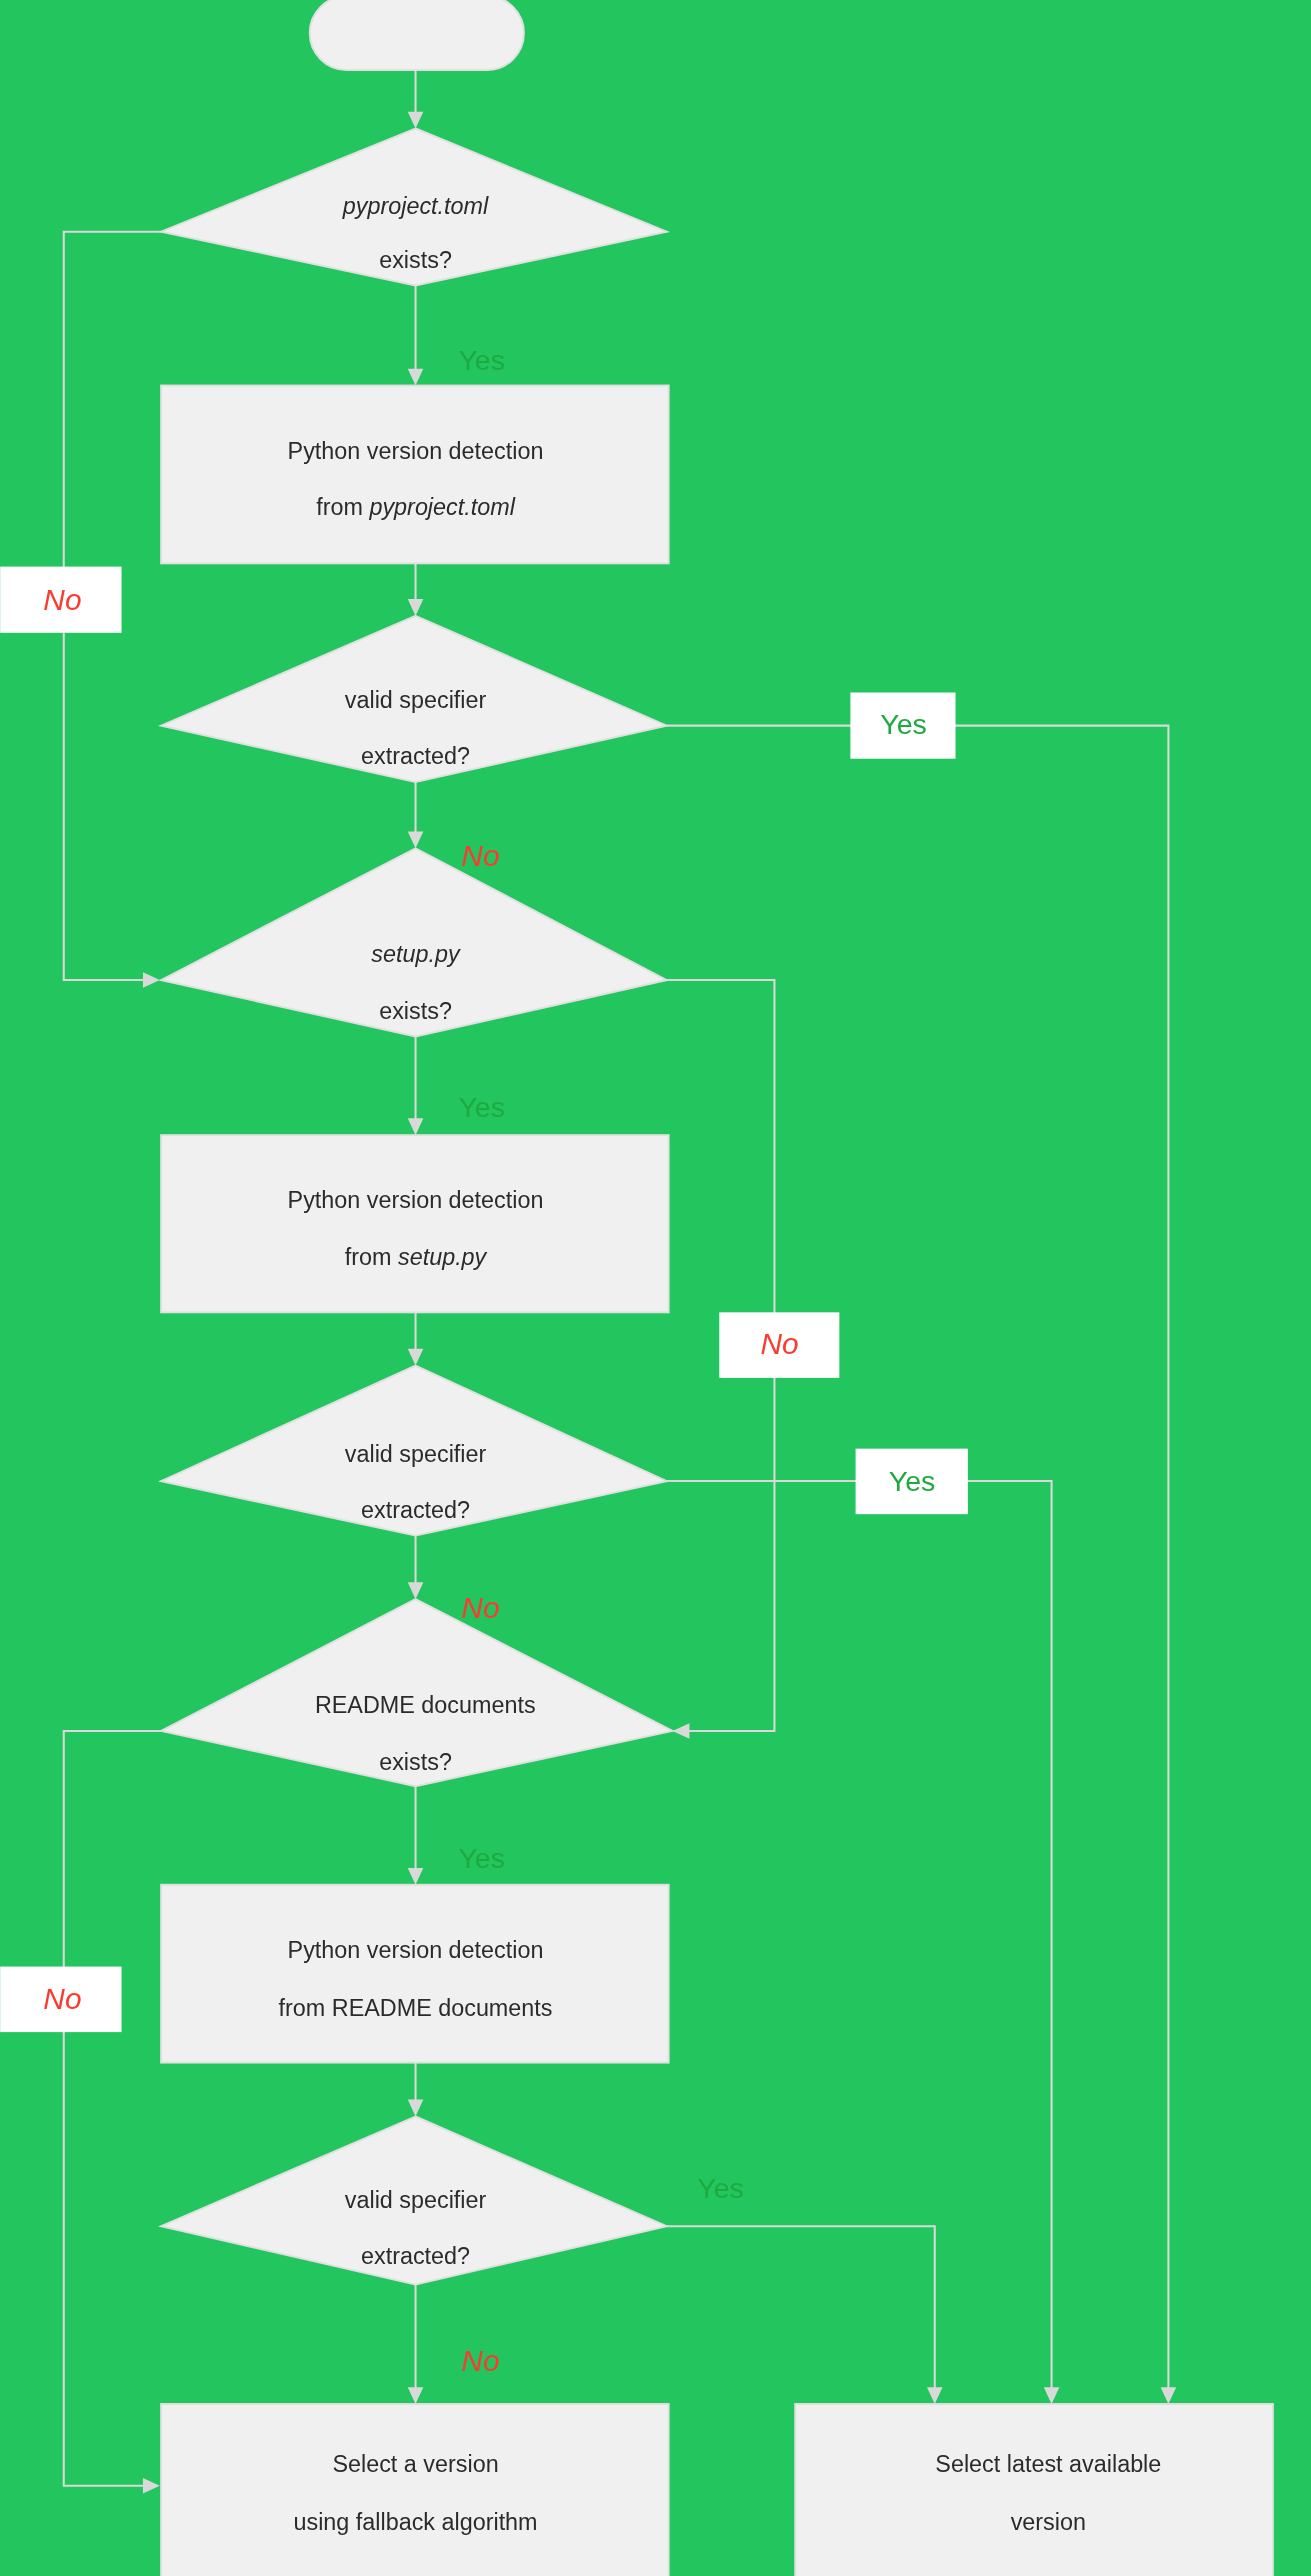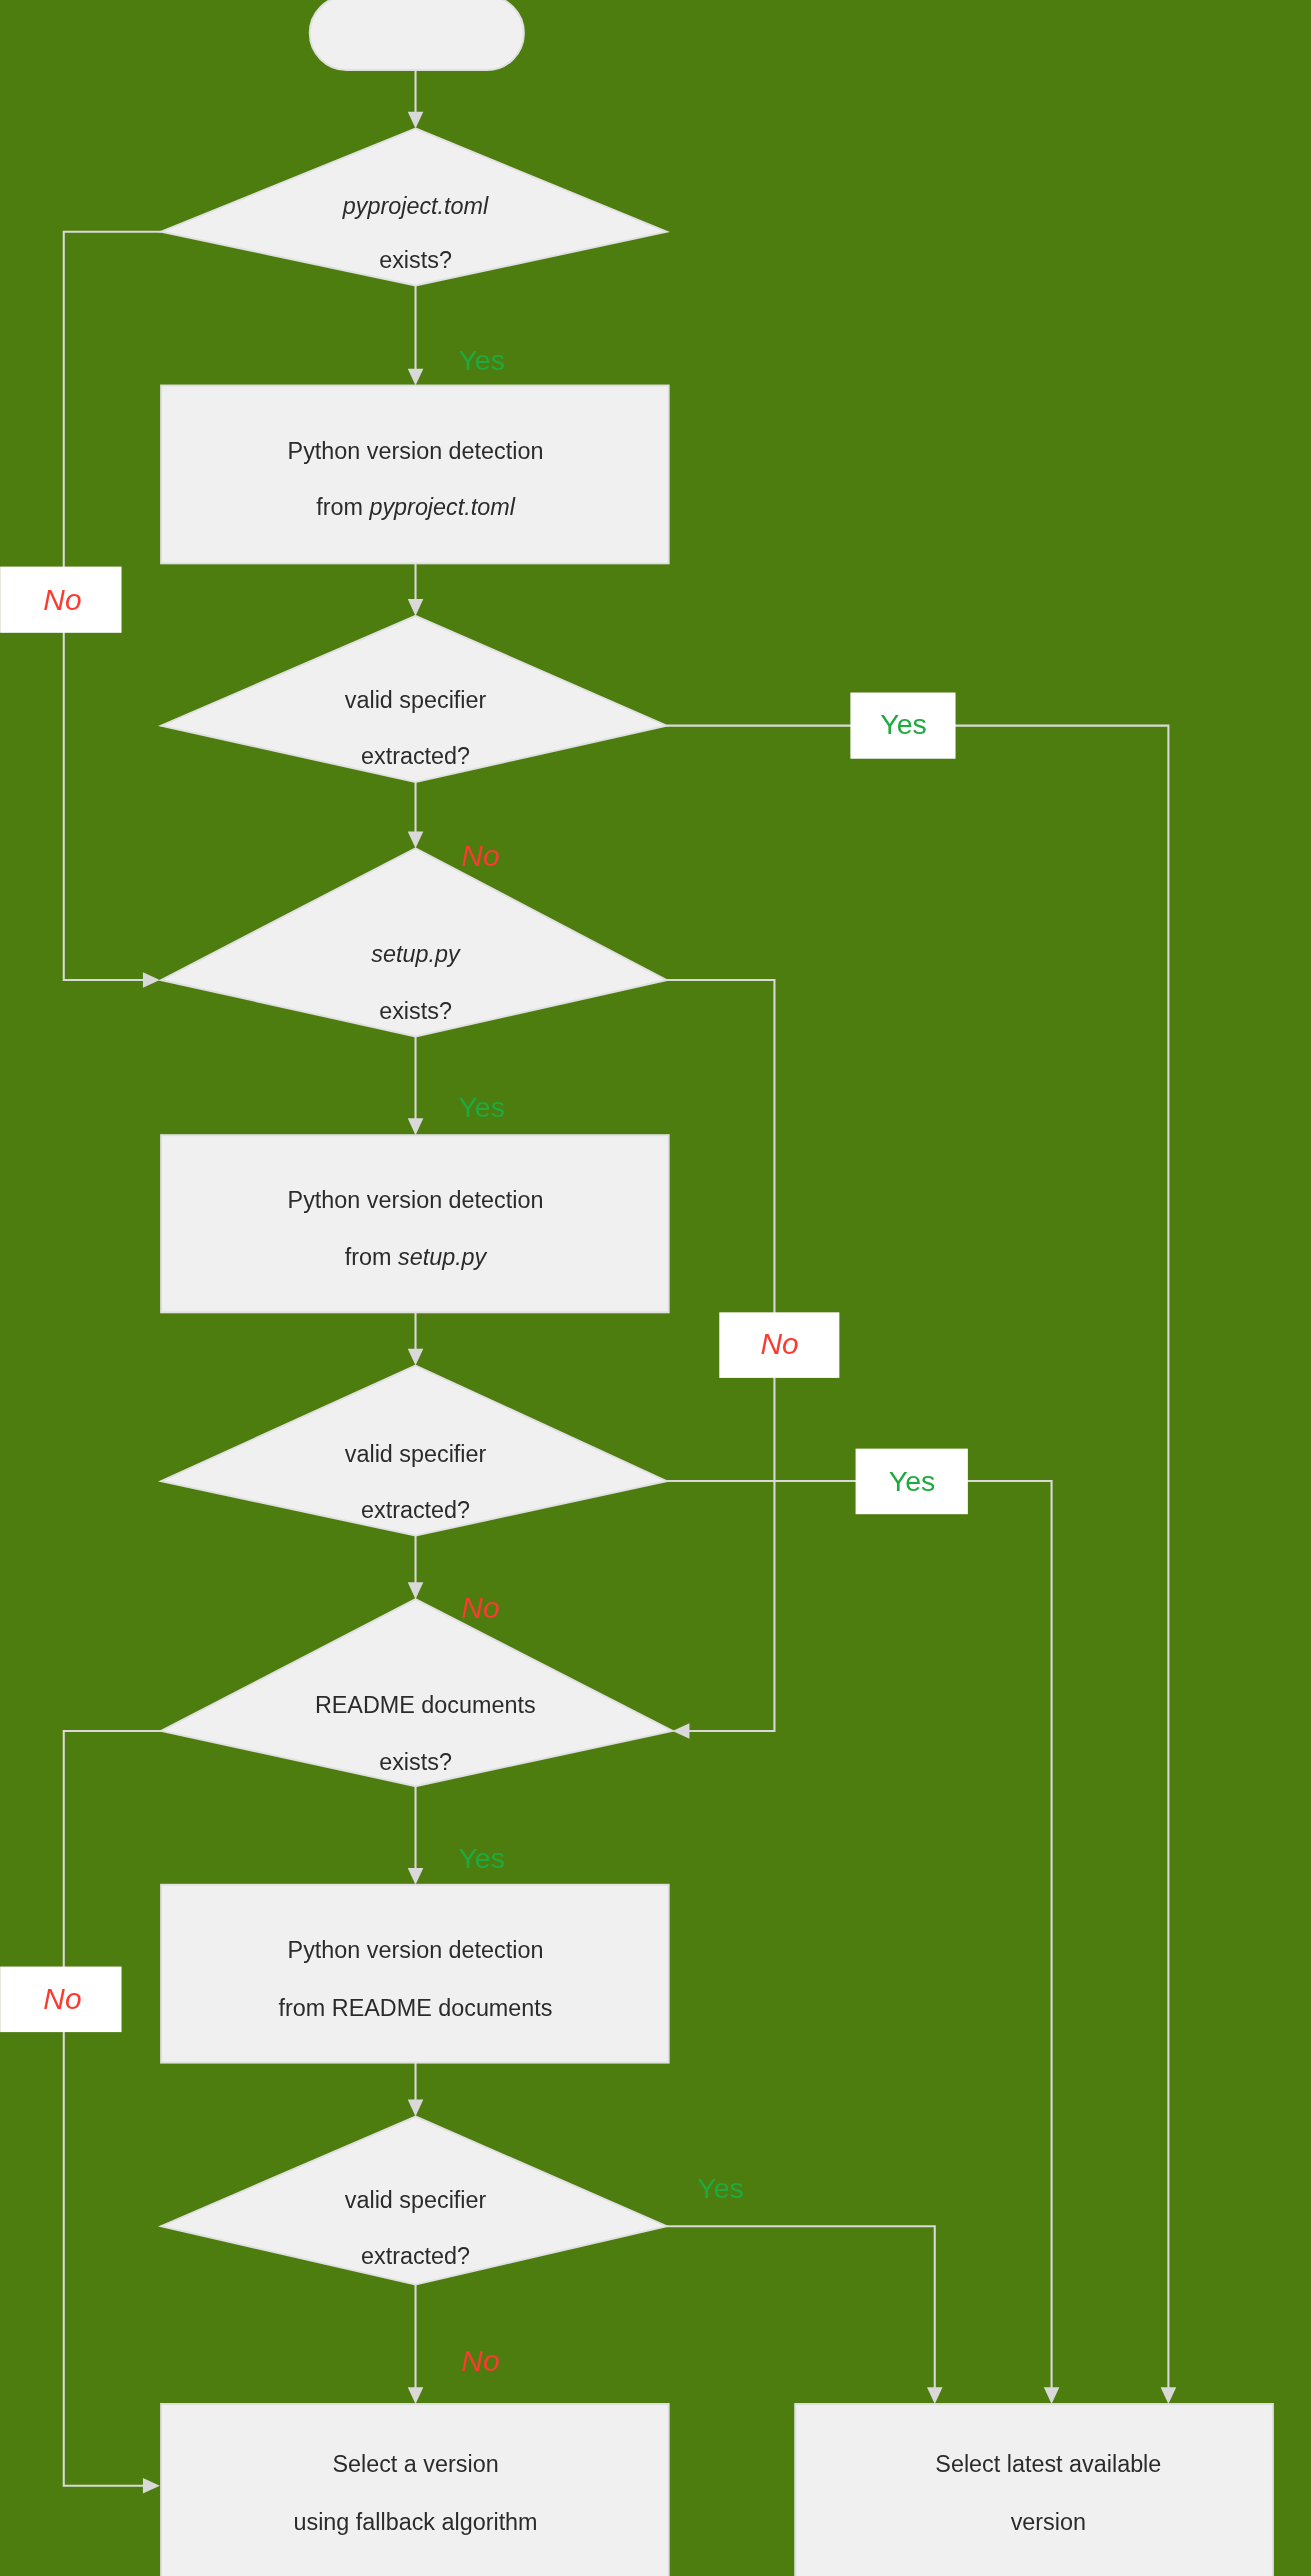--- a/index.html
+++ b/index.html
@@ -1,18 +1,18 @@
 <!DOCTYPE html>
 <html style="font-size:10.4px"><head>
 <meta charset="utf-8">
 <style>
   html,body{margin:0;padding:0;background:#000;}
   body{width:1312px;height:2576px;overflow:hidden;
        font-family:"Liberation Sans", sans-serif;}
-  #stage{position:relative;width:1312px;height:2576px;background:#4d7c0f;}
+  #stage{position:relative;width:1312px;height:2576px;background:#22c55e;}
   svg#flow{position:absolute;left:0;top:0;width:1312px;height:2576px;display:block;}
 
   .node-fill{fill:#f0f0f0;stroke:#e0e0e0;stroke-width:3;}
   .edge{fill:none;stroke:#d9d9d9;stroke-width:3.2;}
   .arrowhead{fill:#d9d9d9;}
 
   .node-text{font-family:"Liberation Sans",sans-serif;font-size:36px;fill:#2b2b2b;
              text-anchor:middle;dominant-baseline:middle;}
   .node-text.ital{font-style:italic;}
 

